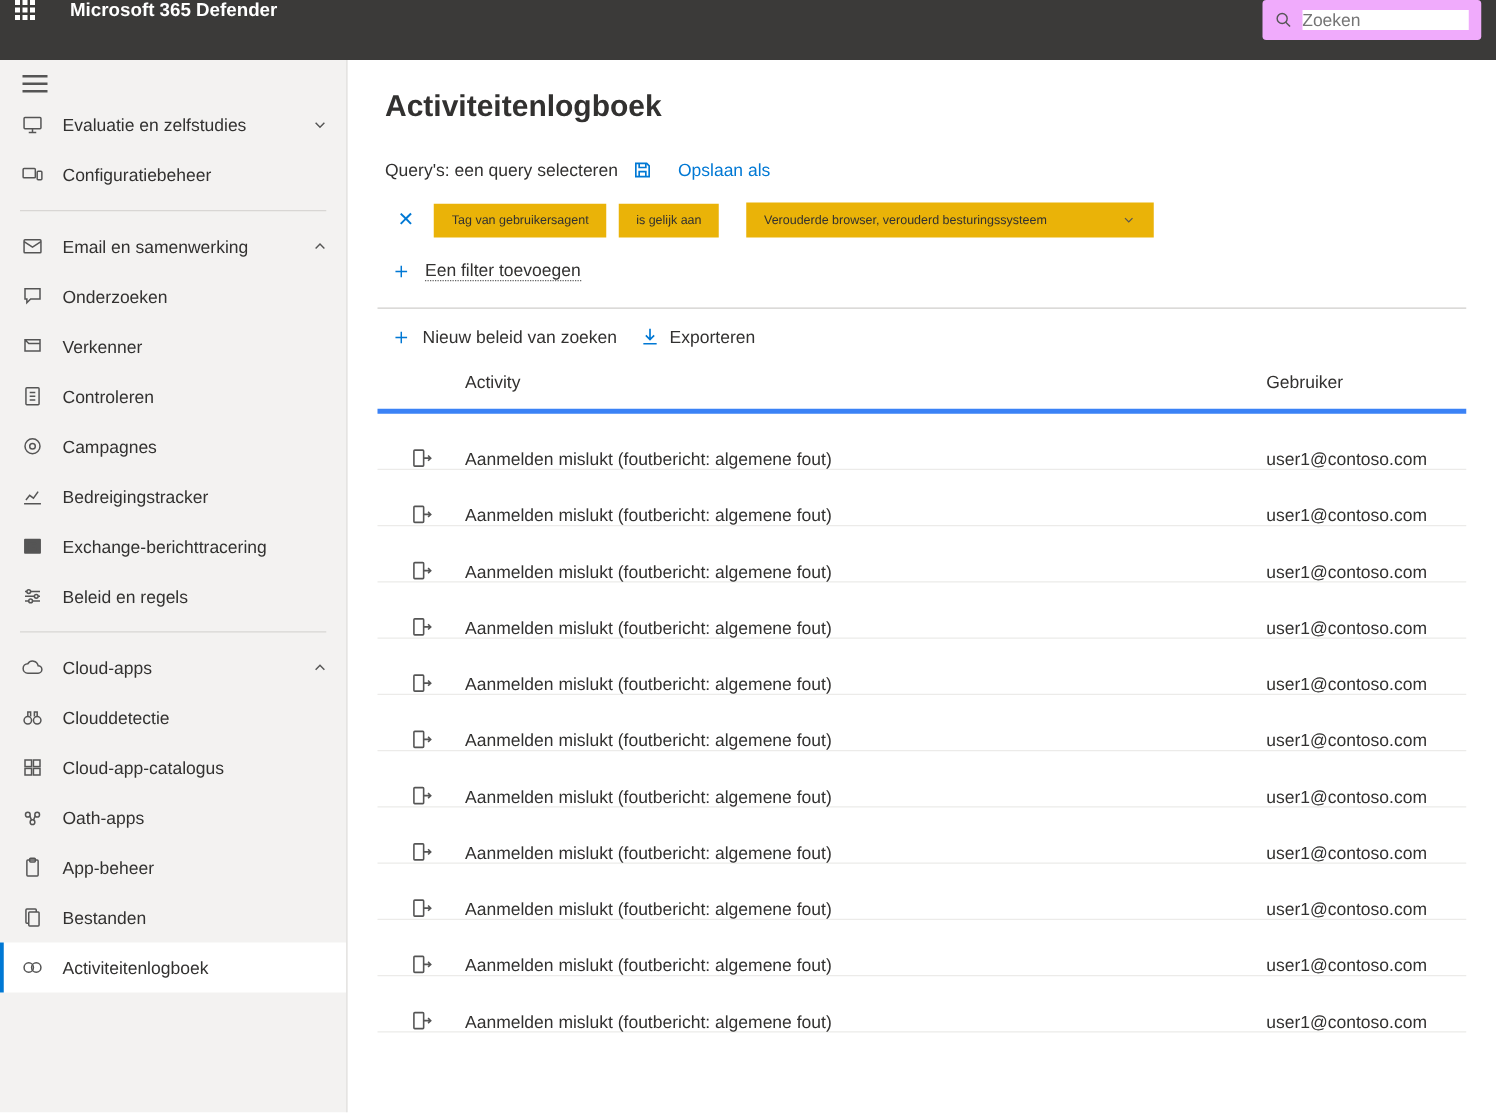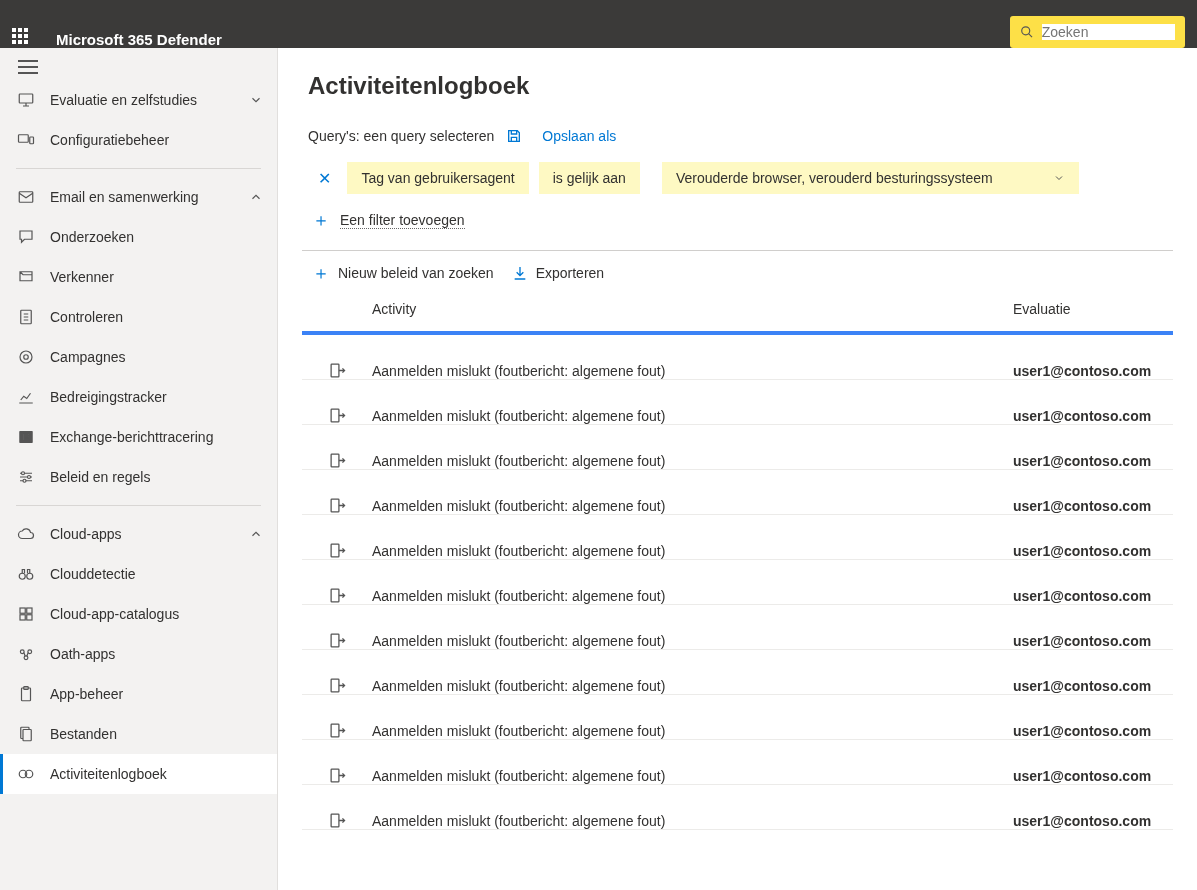--- a/index.html
+++ b/index.html
@@ -1,23 +1,23 @@
 <!DOCTYPE html>
 <html><head>
 <meta charset="utf-8">
 <style>
 * { box-sizing: border-box; margin: 0; padding: 0; font-family: "Segoe UI", Arial, sans-serif; }
 body { width: 1197px; height: 890px; overflow: hidden; background: #fff; }
 
 
-.topbar { height: 48px; background: #3b3a39; color: #fff; display: flex; align-items: flex-end; padding: 0 12px; gap: 12px; }
+.topbar { height: 48px; background: #3b3a39; color: #fff; display: flex; align-items: flex-start; padding: 0 12px; gap: 12px; }
 .waffle { width: 20px; height: 20px; display: grid; grid-template: repeat(3,4px)/repeat(3,4px); gap: 2px; cursor: pointer; }
 .waffle span { background: #fff; }
 .app-title { font-size: 15px; font-weight: 600; margin-left: 12px; }
-.searchbox { margin-left: auto; background: #fde047; border-radius: 3px; height: 32px; width: 175px; display: flex; align-items: center; padding: 0 10px; color: #555; gap: 8px; }
+.searchbox { margin-left: auto; background: #f0abfc; border-radius: 3px; height: 32px; width: 175px; display: flex; align-items: center; padding: 0 10px; color: #555; gap: 8px; }
 .searchbox input { border: none; outline: none; font-size: 14px; width: 100%; color: #333; }
 
 
 .layout { display: flex; height: calc(890px - 48px); }
 
 
 .sidebar { width: 278px; background: #f3f2f1; border-right: 1px solid #e1dfdd; display: flex; flex-direction: column; overflow: hidden; }
 .hamburger-row { padding: 12px 18px 6px; }
 .hamburger { width: 20px; height: 14px; display: flex; flex-direction: column; justify-content: space-between; cursor: pointer; }
 .hamburger span { height: 2px; background: #555; }
@@ -30,21 +30,21 @@
 
 
 .main { flex: 1; padding: 24px 24px 0 24px; overflow: hidden; display: flex; flex-direction: column; }
 .page-title { font-size: 24px; font-weight: 600; color: #323130; margin-bottom: 28px; padding-left: 6px; }
 
 .query-row { display: flex; align-items: flex-end; gap: 12px; font-size: 14px; color: #323130; padding-left: 6px; margin-bottom: 18px; }
 .save-as { color: #0078d4; display: flex; align-items: center; gap: 20px; cursor: pointer; }
 
 .filter-row { display: flex; align-items: center; gap: 10px; padding-left: 10px; margin-bottom: 14px; }
 .close-x { color: #0078d4; font-size: 16px; cursor: pointer; padding: 0 6px; }
-.chip { background: #fef9c3; padding: 8px 14px; font-size: 14px; color: #323130; }
+.chip { background: #eab308; padding: 8px 14px; font-size: 10px; color: #323130; }
 .chip.wide { display: flex; align-items: center; gap: 60px; min-width: 320px; justify-content: space-between; margin-left: 12px; }
 
 .add-filter-row { display: flex; align-items: center; gap: 10px; padding-left: 10px; color: #323130; font-size: 14px; margin-bottom: 18px; cursor: pointer; }
 .add-filter-row .plus { color: #0078d4; font-size: 18px; }
 .dotted { border-bottom: 1px dotted #666; }
 
 .hr { height: 1px; background: #d0cecc; margin-bottom: 10px; }
 
 .actions-row { display: flex; align-items: center; gap: 18px; padding-left: 10px; font-size: 14px; margin-bottom: 6px; }
 .action-item { display: flex; align-items: center; gap: 8px; cursor: pointer; color: #323130; }
@@ -53,21 +53,21 @@
 
 .table { display: flex; flex-direction: column; }
 .table-header { display: flex; padding: 10px 0 14px; font-size: 14px; color: #323130; border-bottom: 4px solid #3b82f6; }
 .col-icon { width: 70px; }
 .col-activity { flex: 1; }
 .col-user { width: 160px; }
 
 .table-row { display: flex; align-items: flex-end; height: 45px; border-bottom: 1px solid #ecebe9; font-size: 14px; color: #323130; }
 .row-icon { width: 70px; display: flex; justify-content: center; }
 .row-activity { flex: 1; }
-.row-user { width: 160px; font-weight: bold; }
+.row-user { width: 160px; }
 
 svg { display: block; }
 </style>
 </head>
 <body>
 
 <div class="topbar">
   <div class="waffle">
     <span></span>
       <span></span>
@@ -353,21 +353,21 @@
             <path d="M12 3v13M7 11l5 5 5-5M4 21h16"></path>
           </svg>
         <span>Exporteren</span>
       </span>
     </div>
 
     <div class="table">
       <div class="table-header">
         <span class="col-icon"></span>
         <span class="col-activity">Activity</span>
-        <span class="col-user">Evaluatie</span>
+        <span class="col-user">Gebruiker</span>
       </div>
       <div id="table-body">
   <div class="table-row">
     <span class="row-icon">
       <svg width="17" height="17" viewBox="0 0 24 24" fill="none" stroke="#555" stroke-width="1.8">
         <rect x="3" y="3" width="11" height="18" rx="1"></rect>
         <path d="M14 12h8M19 9l3 3-3 3"></path>
       </svg>
     </span>
     <span class="row-activity">Aanmelden mislukt (foutbericht: algemene fout)</span>

